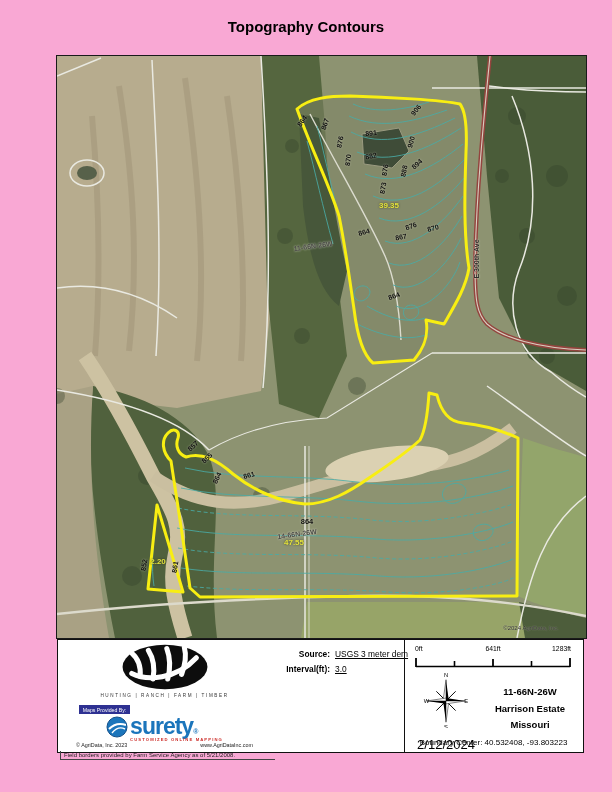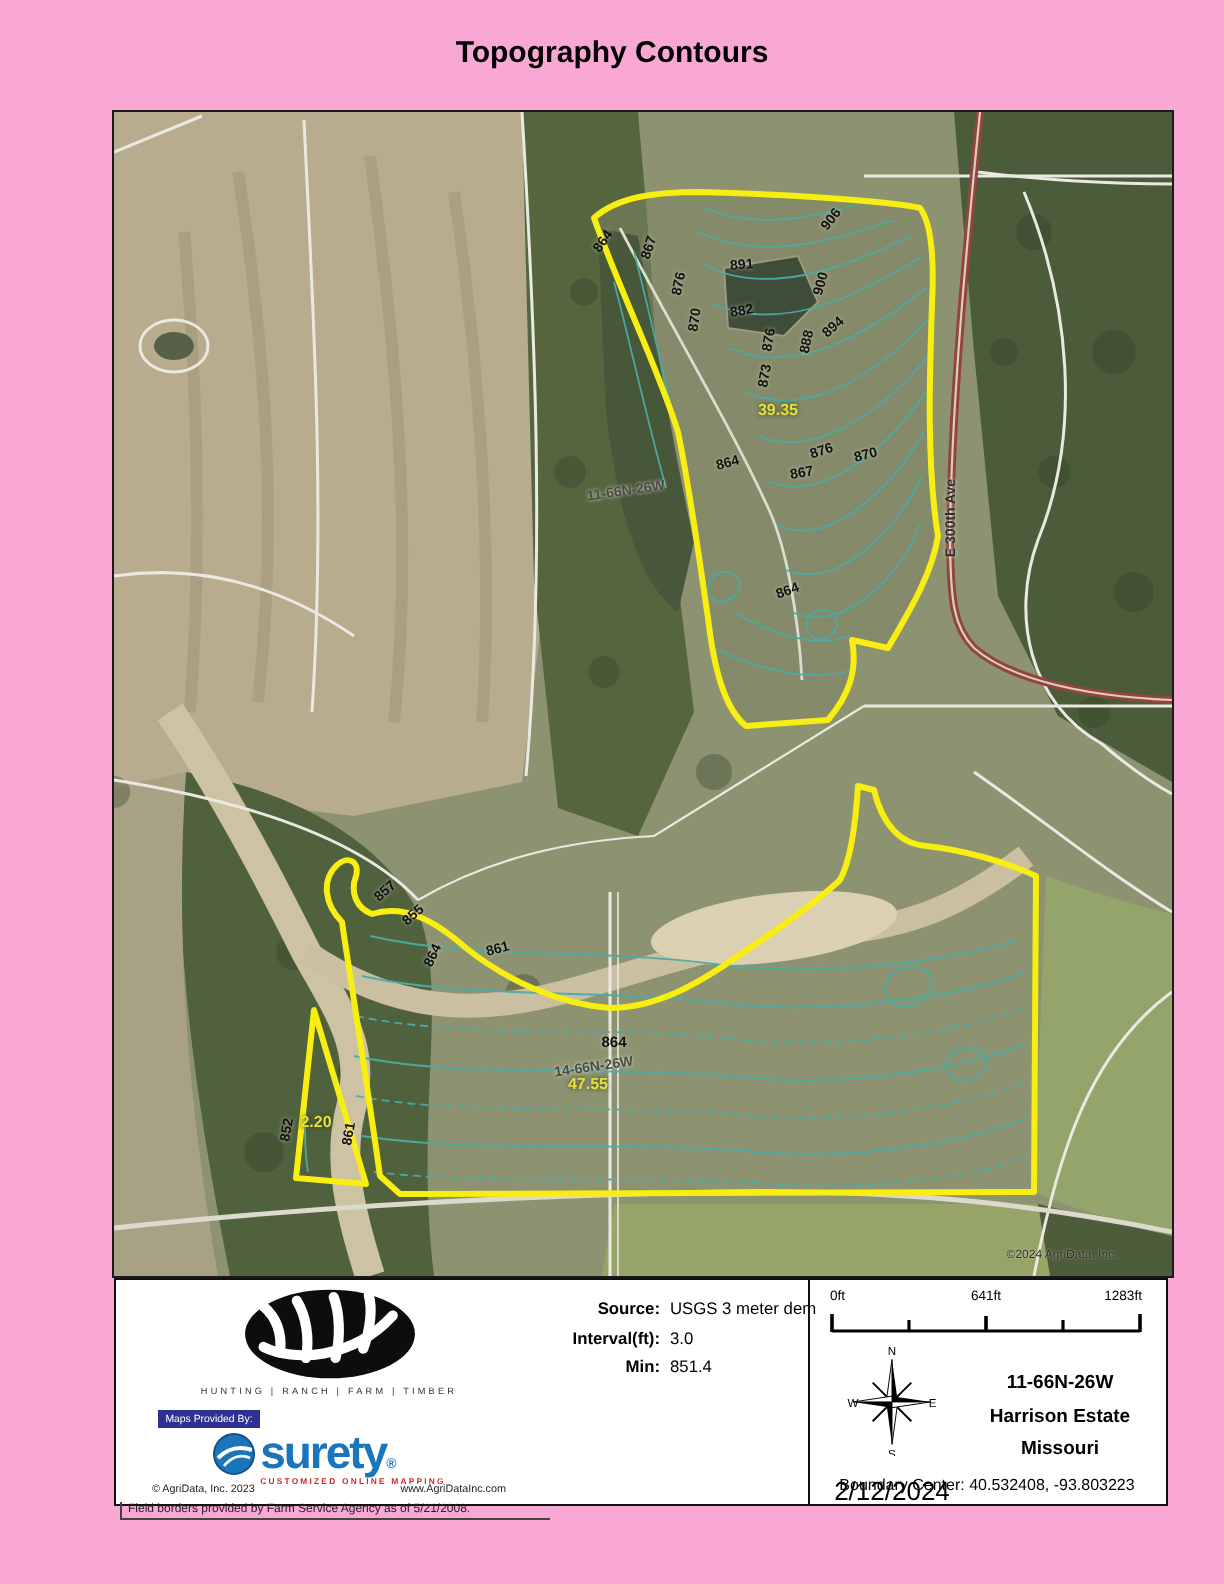--- a/index.html
+++ b/index.html
@@ -35,21 +35,21 @@
   .surety-row{display:flex;align-items:flex-start;justify-content:center;margin-top:0px;height:24px;}
   .surety-word{font-size:23px;font-weight:bold;color:#1b75bb;letter-spacing:-1px;line-height:20px;}
   .surety-reg{font-size:7px;color:#1b75bb;font-weight:bold;}
   .surety-tag{font-size:4.2px;letter-spacing:1.1px;color:#cc2a26;font-weight:bold;margin-top:-1px;}
   .agri-row{display:flex;justify-content:space-between;padding:2px 14px 0 14px;
             font-size:5.4px;color:#222;}
 
   .stats{position:absolute;left:150px;top:7px;width:232px;}
   .stat-row{display:flex;font-size:8.4px;line-height:14.6px;color:#000;}
   .stat-label{width:122px;text-align:right;font-weight:bold;}
-  .stat-value{margin-left:5px;text-align:left;}
+  .stat-value{margin-left:5px;text-align:left;text-decoration:underline;}
 
   .right-sec{position:absolute;left:346px;top:0;width:178px;height:100%;
              border-left:1.4px solid #111;box-sizing:border-box;}
   .scalebar{position:absolute;left:10px;top:5px;width:156px;}
   .scale-ticklabels{position:relative;height:9px;font-size:6.8px;color:#000;}
   .scale-ticklabels .t0{position:absolute;left:0;}
   .scale-ticklabels .t1{position:absolute;left:50%;transform:translateX(-50%);}
   .scale-ticklabels .t2{position:absolute;right:0;}
   .compass-block{position:absolute;left:8px;top:32px;width:66px;text-align:center;}
   .compass-date{font-size:13px;color:#000;margin-top:5px;}
@@ -253,24 +253,20 @@
 
     <div class="stats">
       <div class="stat-row">
           <span class="stat-label">Source:</span>
           <span class="stat-value">USGS 3 meter dem</span>
         </div>
       <div class="stat-row">
           <span class="stat-label">Interval(ft):</span>
           <span class="stat-value">3.0</span>
         </div>
-      <div class="stat-row">
-          <span class="stat-label">Min:</span>
-          <span class="stat-value">851.4</span>
-        </div>
     </div>
 
     <div class="right-sec">
       <div class="scalebar">
         <div class="scale-ticklabels">
           <span class="t0">0ft</span>
           <span class="t1">641ft</span>
           <span class="t2">1283ft</span>
         </div>
         <svg width="156" height="11" viewBox="0 0 156 11">

